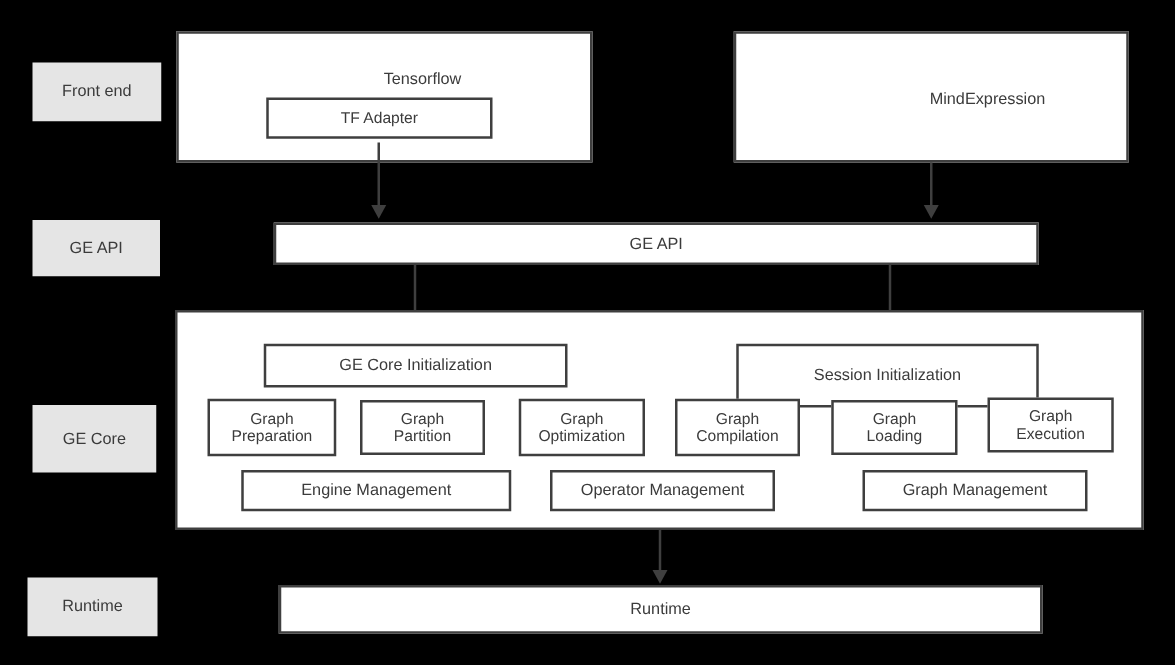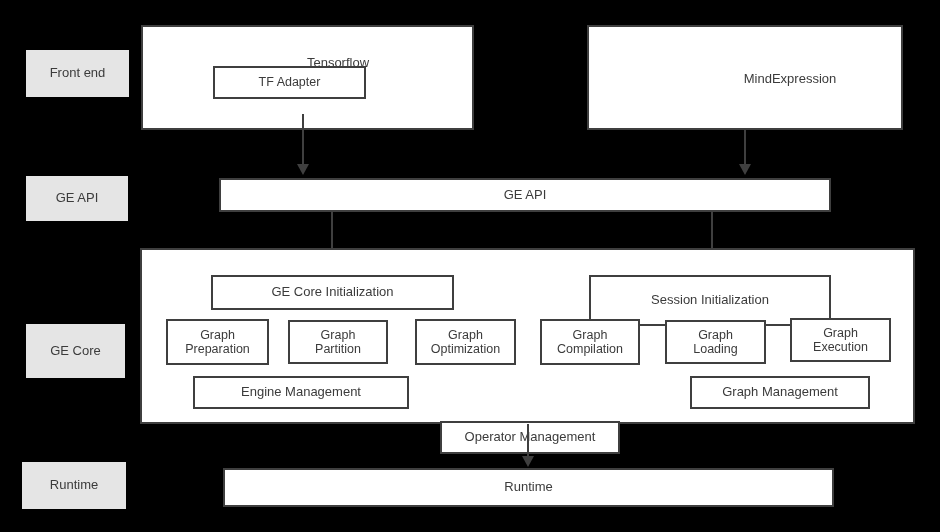--- a/index.html
+++ b/index.html
@@ -86,21 +86,21 @@
   <div class="box layer-label" style="left:26px; top:50px; width:103px; height:47px;">Front end</div>
 
   <div class="box layer-label" style="left:26px; top:176px; width:102px; height:45px;">GE API</div>
 
   <div class="box layer-label" style="left:26px; top:324px; width:99px; height:54px;">GE Core</div>
 
   <div class="box layer-label" style="left:22px; top:462px; width:104px; height:47px;">Runtime</div>
 
   <div class="box frame" style="left:141px; top:25px; width:333px; height:105px;"></div>
   <div class="frame-title" style="left:141px; top:55px; width:394px;">Tensorflow</div>
-  <div class="box module" style="left:213px; top:66px; width:153px; height:33px;text-align:center;">TF Adapter</div>
+  <div class="box module" style="left:213px; top:78px; width:181px; height:33px;text-align:center;">TF Adapter</div>
 
   <div class="box frame" style="left:587px; top:25px; width:316px; height:105px;"></div>
   <div class="frame-title" style="left:587px; top:71px; width:316px;padding-left:45px;">MindExpression</div>
 
   <div class="arrow-line" style="left:302px; top:114px; height:52px;"></div>
   <div class="arrow-head" style="left:297px; top:164px;"></div>
 
   <div class="arrow-line" style="left:744px; top:130px; height:36px;"></div>
   <div class="arrow-head" style="left:739px; top:164px;"></div>
 
@@ -124,21 +124,21 @@
   <div class="box module" style="left:415px; top:319px; width:101px; height:46px;">Graph
 Optimization</div>
   <div class="box module" style="left:540px; top:319px; width:100px; height:46px;">Graph
 Compilation</div>
   <div class="box module" style="left:665px; top:320px; width:101px; height:44px;">Graph
 Loading</div>
   <div class="box module" style="left:790px; top:318px; width:101px; height:44px;">Graph
 Execution</div>
 
   <div class="box module" style="left:193px; top:376px; width:216px; height:33px; font-size:13px;">Engine Management</div>
-  <div class="box module" style="left:440px; top:376px; width:180px; height:33px; font-size:13px;margin-top:45px;">Operator Management</div>
+  <div class="box module" style="left:440px; top:376px; width:180px; height:33px; font-size:13px;">Operator Management</div>
   <div class="box module" style="left:690px; top:376px; width:180px; height:33px; font-size:13px;">Graph Management</div>
 
   <div class="arrow-line" style="left:527px; top:424px; height:34px;"></div>
   <div class="arrow-head" style="left:522px; top:456px;"></div>
 
   <div class="box bar" style="left:223px; top:468px; width:611px; height:39px;">Runtime</div>
 
 </div>
 
 </body></html>

